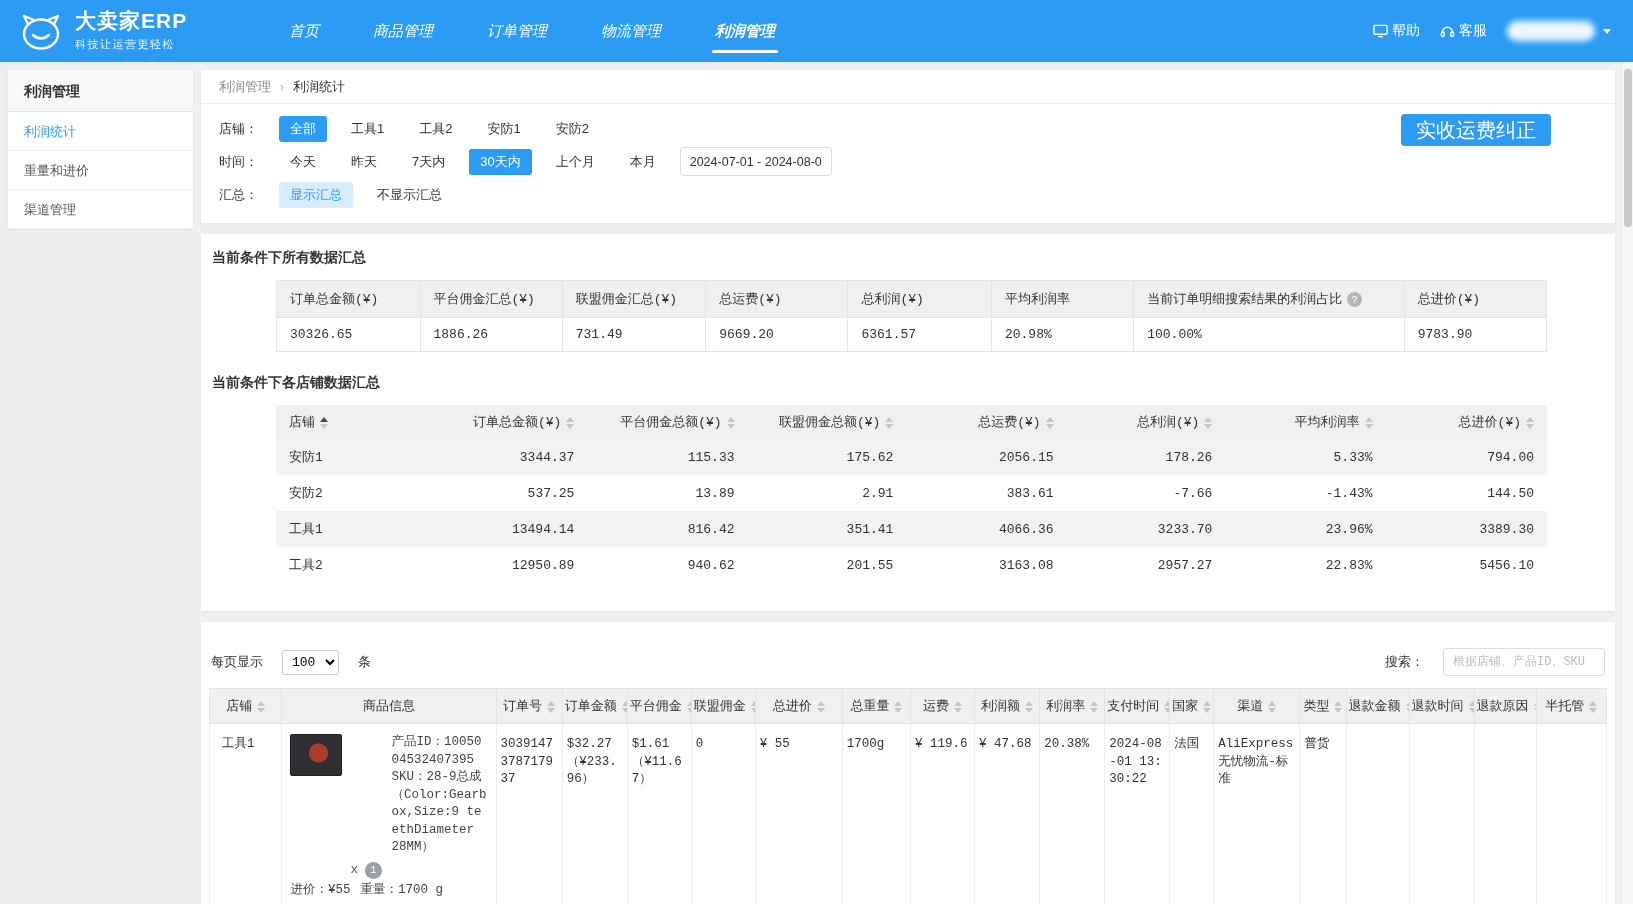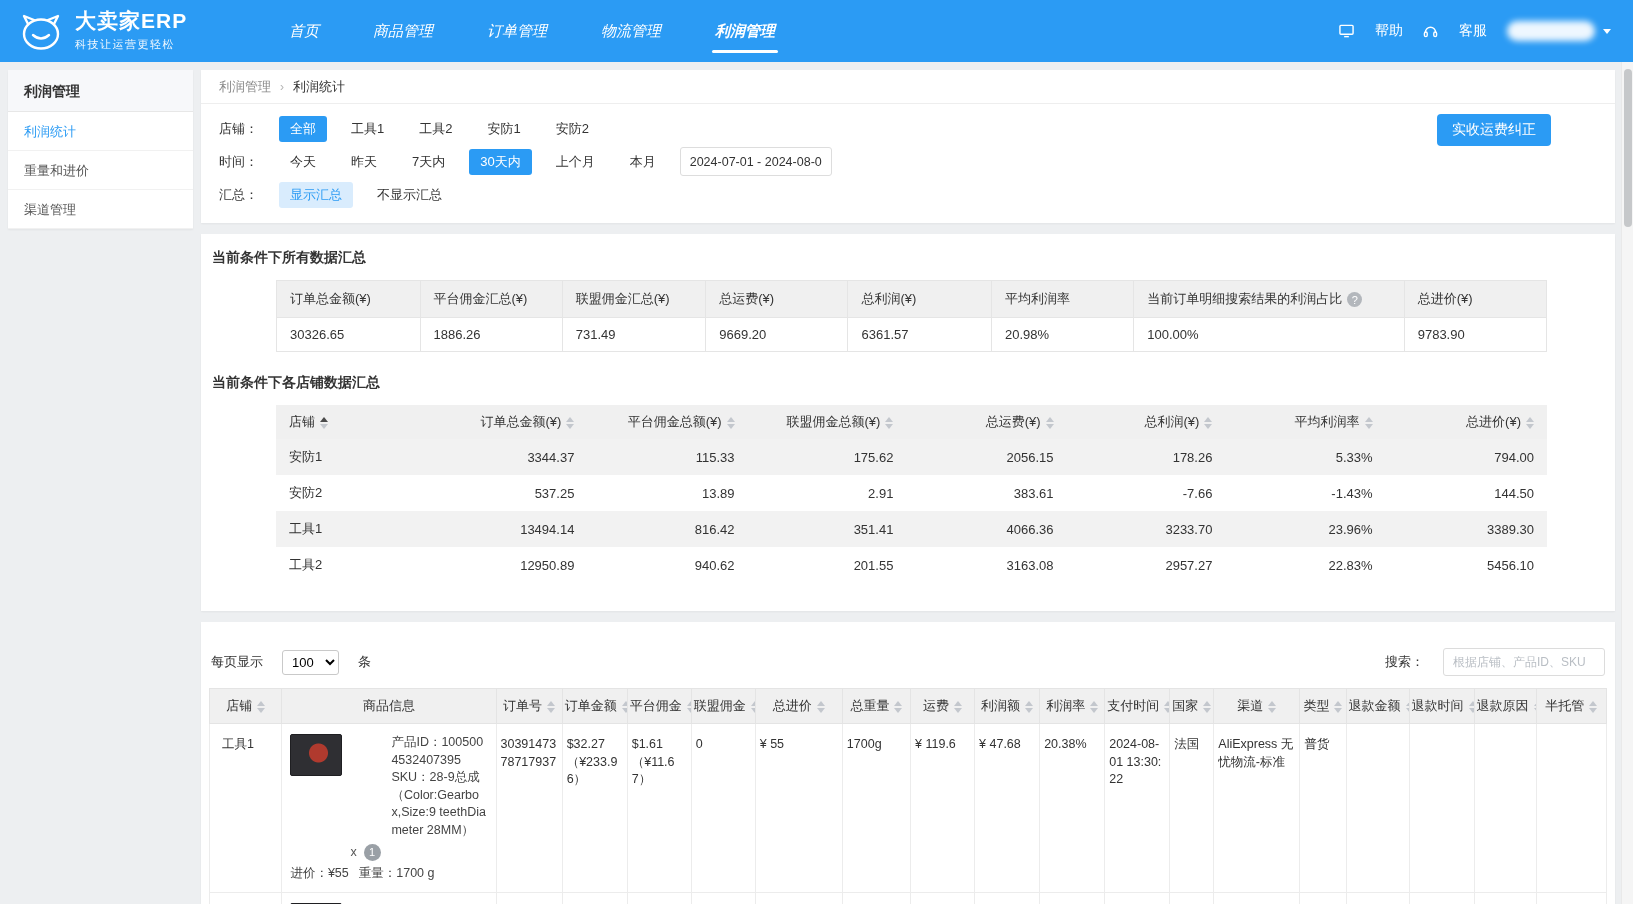--- a/index.html
+++ b/index.html
@@ -9,21 +9,21 @@
   
   .topbar{height:62px;background:#2b9bf4;display:flex;align-items:stretch;color:#fff;}
   .logo{display:flex;align-items:center;gap:11px;padding:0 18px;min-width:262px;cursor:pointer;}
   .logo-title{font-size:21px;font-weight:bold;letter-spacing:1px;line-height:1.05;}
   .logo-sub{font-size:11px;letter-spacing:1.5px;margin-top:4px;opacity:.95;}
   .topnav{display:flex;font-style:italic;}
   .nav-item{padding:0 27px;display:flex;align-items:center;font-size:15px;cursor:pointer;position:relative;}
   .nav-item.active{font-weight:bold;}
   .nav-item.active::after{content:"";position:absolute;left:24px;right:24px;bottom:9px;height:3px;background:#fff;border-radius:2px;}
   .top-right{margin-left:auto;display:flex;align-items:center;gap:20px;padding-right:22px;font-size:14px;}
-  .tr-item{display:flex;align-items:center;gap:21px;cursor:pointer;}
+  .tr-item{display:flex;align-items:center;gap:4px;cursor:pointer;}
   .user-wrap{display:flex;align-items:center;gap:8px;cursor:pointer;}
   .user-blob{width:88px;height:20px;background:rgba(255,255,255,.92);border-radius:10px;filter:blur(3px);}
   .caret{width:0;height:0;border-left:4px solid transparent;border-right:4px solid transparent;border-top:5px solid #fff;}
 
   
   .page{display:flex;gap:8px;padding:8px 18px 8px 8px;height:842px;overflow:hidden;align-items:flex-start;}
   .sidebar{width:185px;background:#fff;flex-shrink:0;box-shadow:0 1px 2px rgba(0,0,0,.05);}
   .sb-title{height:42px;line-height:42px;padding-left:16px;font-weight:bold;font-size:14px;background:#f7f8fa;border-bottom:1px solid #e7e7e7;color:#333;}
   .sb-item{height:39px;line-height:39px;padding-left:16px;font-size:13px;color:#555;border-bottom:1px solid #f1f1f1;cursor:pointer;background:#fff;}
   .sb-item.active{color:#2b9bf4;}
@@ -35,24 +35,24 @@
   .breadcrumb{height:34px;display:flex;align-items:center;gap:9px;padding:0 18px;color:#8a8a8a;font-size:13px;border-bottom:1px solid #eee;}
   .bc-sep{color:#b5b5b5;font-size:12px;}
   .bc-cur{color:#333;}
   .filters{padding:8px 18px 12px;}
   .f-row{display:flex;align-items:center;min-height:33px;}
   .f-label{width:60px;color:#333;flex-shrink:0;}
   .chip{padding:4px 11px;border-radius:3px;margin-right:13px;cursor:pointer;color:#333;white-space:nowrap;}
   .chip.sel-solid{background:#2b9bf4;color:#fff;}
   .chip.sel-light{background:#d9ecfd;color:#2b9bf4;}
   .date-input{width:152px;height:29px;border:1px solid #ddd;border-radius:3px;padding:0 9px;font-size:12.5px;color:#333;outline:none;font-family:inherit;}
-  .primary-btn{position:absolute;right:64px;top:44px;height:32px;padding:0 15px;background:#2b9bf4;color:#fff;border:none;border-radius:4px;font-size:14px;cursor:pointer;font-family:inherit;}
+  .primary-btn{position:absolute;right:64px;top:44px;height:32px;padding:0 15px;background:#2b9bf4;color:#fff;border:none;border-radius:4px;font-size:20px;cursor:pointer;font-family:inherit;}
 
   
-  .pad-card{padding:15px 8px 20px;}
+  .pad-card{padding:15px 8px 20px;font-family:Liberation Mono, monospace;}
   .sec-title{font-size:14px;font-weight:bold;color:#333;padding-left:3px;}
   .tbl-wrap{margin:13px 60px 8px 67px;}
   table.tbl{border-collapse:collapse;width:100%;table-layout:fixed;font-size:13px;}
   .tbl.bordered th,.tbl.bordered td{border:1px solid #e5e5e5;padding:9px 13px;text-align:left;overflow:hidden;}
   .tbl.bordered th{background:#f0f0f0;font-weight:normal;color:#333;}
   .qmark{display:inline-flex;width:15px;height:15px;border-radius:50%;background:#b3b7bc;color:#fff;font-size:11px;align-items:center;justify-content:center;margin-left:5px;vertical-align:middle;cursor:pointer;}
   .mt{margin-top:22px;}
   .tbl.striped th{background:#f0f0f0;padding:8px 13px;font-weight:normal;color:#333;border:none;}
   .tbl.striped td{padding:9px 13px;border:none;}
   .tbl.striped tr.odd td{background:#f2f2f2;}

